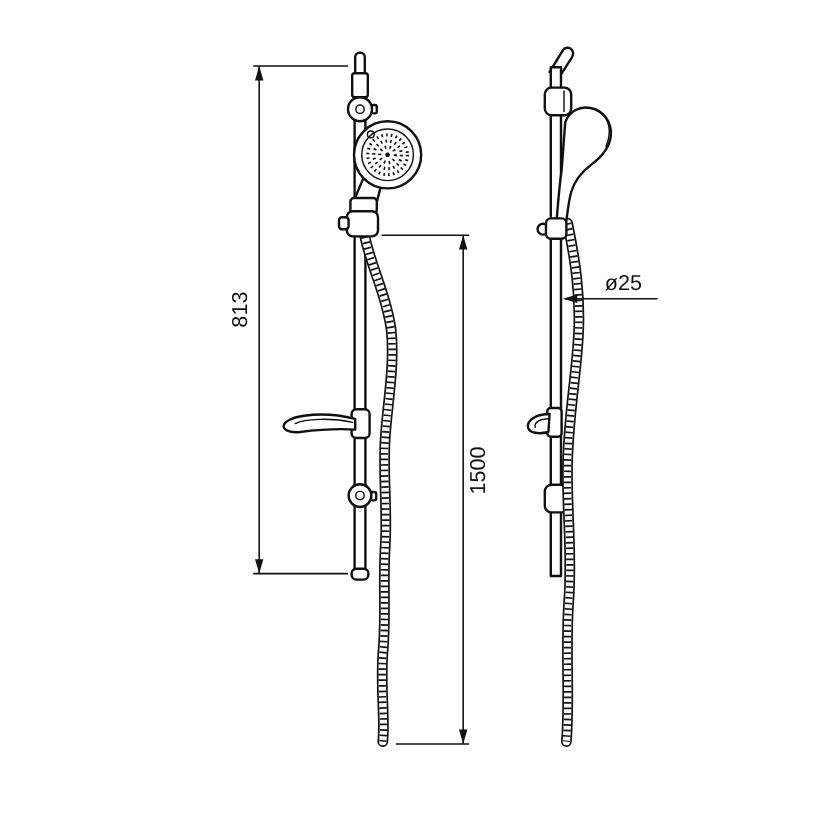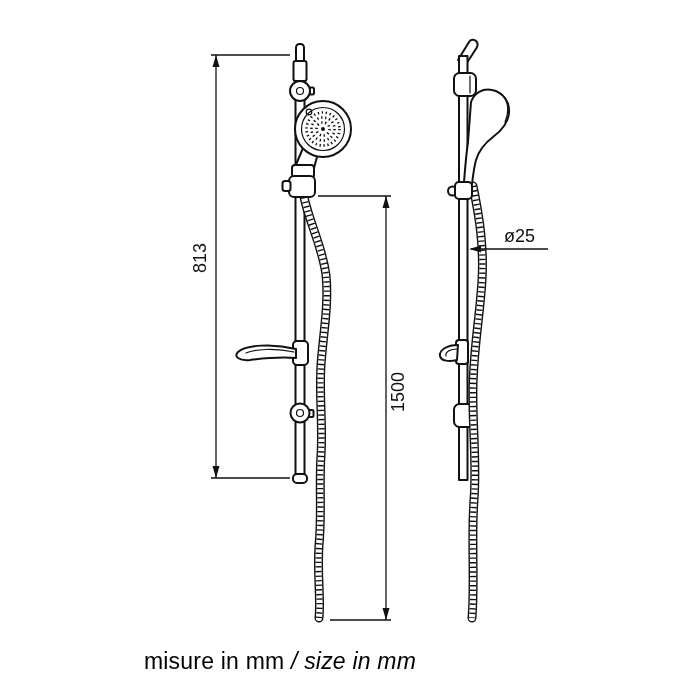--- a/index.html
+++ b/index.html
@@ -130,17 +130,14 @@
       <text class="dimtext" x="404" y="392" text-anchor="middle" transform="rotate(-90 404 392)">1500</text>
     </g>
 
     <g>
       <path class="dimline" d="M 548 249 L 471 249"></path>
       <polygon class="arrow" points="469,249 481,245.5 481,252.5"></polygon>
       <text class="dimtext" x="504" y="242" text-anchor="start">ø25</text>
     </g>
   </svg>
 
-  <div class="footer">
-    <span>misure in mm </span><span class="it">/ size in mm</span>
-  </div>
 
 </div>
 
 </body></html>

